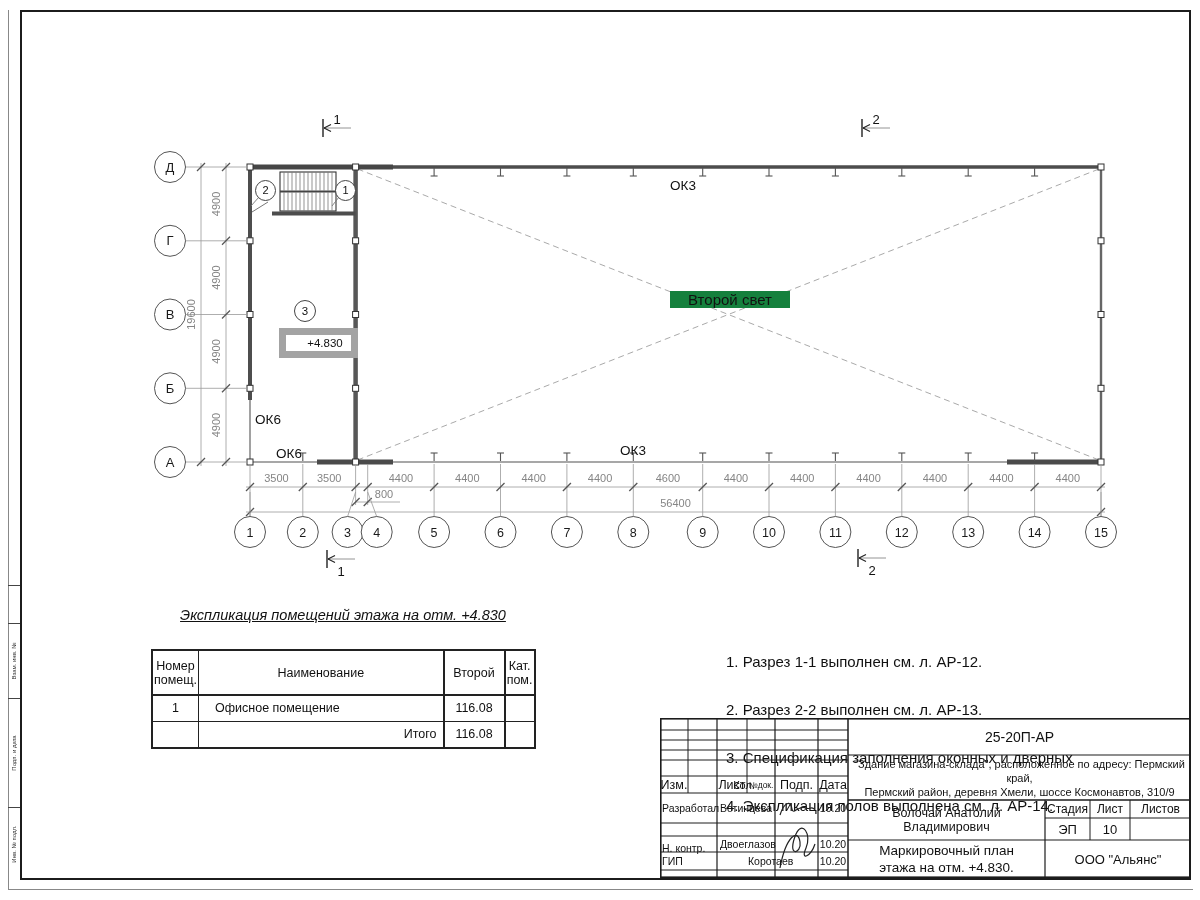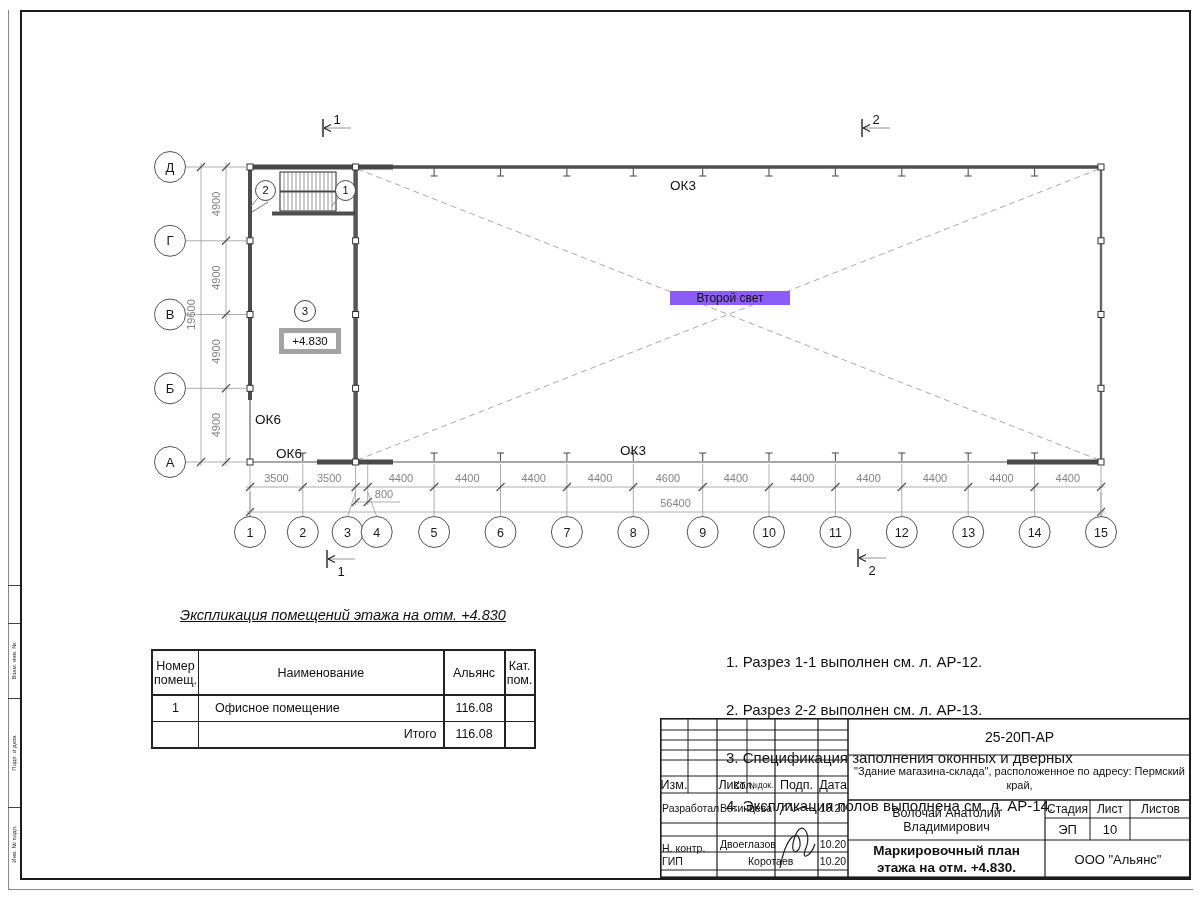--- a/index.html
+++ b/index.html
@@ -8,21 +8,21 @@
   .frame{position:absolute;left:20px;top:10px;width:1171px;height:870px;border:2px solid #1c1c1c;box-sizing:border-box;}
   .outer-left{position:absolute;left:8px;top:10px;width:1px;height:879px;background:#888;}
   .outer-bottom{position:absolute;left:8px;top:889px;width:1185px;height:1px;background:#888;}
   .strip{position:absolute;left:8px;top:585px;width:12px;height:295px;border-top:1px solid #444;box-sizing:border-box;}
   .strip-cell{box-sizing:border-box;border-bottom:1px solid #444;display:flex;align-items:center;justify-content:center;overflow:hidden;}
   .vtext{transform:rotate(-90deg);white-space:nowrap;font-size:6px;color:#333;}
   .lbl{position:absolute;text-align:center;color:#111;}
   .title-main{font-size:15px;font-style:italic;text-decoration:underline;color:#111;}
   .title-expl{font-size:14.5px;font-style:italic;text-decoration:underline;color:#111;}
   .tag-circle{position:absolute;border:1px solid #444;border-radius:50%;background:#fff;text-align:center;color:#111;}
-  .level-box{position:absolute;border:5px solid #a3a3a3;background:#fff;text-align:center;color:#111;}
+  .level-box{position:absolute;border:7px solid #a3a3a3;background:#fff;text-align:center;color:#111;padding-left:13px;}
   svg{position:absolute;left:0;top:0;pointer-events:none;}
   .expl-table{position:absolute;left:151px;top:649px;border-collapse:collapse;border:2px solid #222;color:#111;}
   .expl-table td{border:1px solid #222;font-size:12.5px;vertical-align:middle;}
   .expl-table tr.hdr td{border-bottom:2px solid #222;text-align:center;line-height:1.12;}
   .expl-table td.thickL{border-left:2px solid #222;}
   .expl-table td.thickR{border-right:2px solid #222;}
   .expl-table td.num{text-align:center;}
   .expl-table td.name{padding-left:16px;}
   .expl-table td.total{text-align:right;padding-right:6px;}
   .notes{position:absolute;left:726px;top:622px;font-size:15px;color:#111;line-height:16px;white-space:pre;}
@@ -302,42 +302,42 @@
       <line x1="859" y1="558" x2="866" y2="554.5" stroke="#222" stroke-width="1.2"></line>
       <line x1="859" y1="558" x2="866" y2="561.5" stroke="#222" stroke-width="1.2"></line>
       <text x="872" y="575" font-size="13" fill="#111" text-anchor="middle" font-family="&quot;Liberation Sans&quot;,sans-serif">2</text>
     </svg>
 
 
   <div class="lbl" style="left:653px;top:178px;width:60px;font-size:13.5px;">ОК3</div>
   <div class="lbl" style="left:603px;top:443px;width:60px;font-size:13.5px;">ОК3</div>
   <div class="lbl" style="left:238px;top:412px;width:60px;font-size:13.5px;">ОК6</div>
   <div class="lbl" style="left:259px;top:446px;width:60px;font-size:13.5px;">ОК6</div>
-  <div class="lbl" style="left:670px;top:291px;width:120px;font-size:12px;background:#8b5cf6;">Второй свет</div>
+  <div class="lbl" style="left:670px;top:291px;width:120px;font-size:15px;background:#15803d;">Второй свет</div>
 
   <div class="tag-circle" style="left:294px;top:300px;width:20px;height:20px;line-height:20px;font-size:11.5px;">3</div>
   <div class="level-box" style="left:279px;top:328px;width:52px;height:16px;line-height:16px;font-size:11.5px;">+4.830</div>
 
   <div class="tag-circle" style="left:255px;top:180px;width:19px;height:19px;line-height:19px;font-size:11px;">2</div>
   <div class="tag-circle" style="left:335px;top:180px;width:19px;height:19px;line-height:19px;font-size:11px;">1</div>
 
   <div class="lbl title-expl" style="left:160px;top:607px;width:366px;">Экспликация помещений этажа на отм. +4.830</div>
 
   <table class="expl-table">
     <colgroup>
         <col style="width:46px;">
         <col style="width:245px;">
         <col style="width:61px;">
         <col style="width:30px;">
       </colgroup>
     <tbody>
         <tr class="hdr" style="height:45px;">
       <td>Номер помещ.</td>
       <td>Наименование</td>
-      <td class="thickL thickR">Альянс</td>
+      <td class="thickL thickR">Второй</td>
       <td>Кат. пом.</td>
     </tr>
     <tr style="height:26px;">
       <td class="num">1</td>
       <td class="name">Офисное помещение</td>
       <td class="num thickL thickR">116.08</td>
       <td></td>
     </tr>
     <tr style="height:27px;">
       <td></td>
@@ -381,20 +381,21 @@
         <line x1="188" y1="82" x2="531" y2="82" stroke="#1c1c1c" stroke-width="1.4"></line>
         <line x1="385" y1="100" x2="531" y2="100" stroke="#1c1c1c" stroke-width="1"></line>
         <line x1="188" y1="122" x2="531" y2="122" stroke="#1c1c1c" stroke-width="1.2"></line>
         <path d="M120,97 C124,84 131,82 132,91 C133,98 139,86 146,90 C149,92 151,88 154,91" fill="none" stroke="#222" stroke-width="1.2"></path>
         <path d="M120,150 C126,118 138,110 140,124 C142,136 126,140 136,116 C142,102 152,116 146,130 C140,144 151,138 155,126" fill="none" stroke="#222" stroke-width="1.2"></path>
       </svg>
 
     <div class="c" style="left:188px;top:0;width:343px;height:37px;font-size:14px;">25-20П-АР</div>
     <div class="c col2" style="left:188px;top:37px;width:343px;height:45px;font-size:11px;line-height:14px;">
       <div>"Здание магазина-склада", расположенное по адресу: Пермский край,</div>
+      <div>Пермский район, деревня Хмели, шоссе Космонавтов, 310/9</div>
     </div>
 
     <div class="c" style="left:0;top:58px;width:28px;height:17px;font-size:12.5px;">Изм.</div>
     <div class="c" style="left:28px;top:58px;width:16px;height:17px;font-size:11px;margin-left:48px;">Кол.</div>
     <div class="c" style="left:57px;top:58px;width:30px;height:17px;font-size:12.5px;">Лист</div>
     <div class="c" style="left:87px;top:58px;width:28px;height:17px;font-size:8.5px;">№док.</div>
     <div class="c" style="left:115px;top:58px;width:43px;height:17px;font-size:12.5px;">Подп.</div>
     <div class="c" style="left:158px;top:58px;width:30px;height:17px;font-size:12.5px;">Дата</div>
 
     <div class="c cl" style="left:2px;top:75px;width:55px;height:30px;font-size:10.5px;">Разработал</div>
@@ -411,20 +412,20 @@
 
     <div class="c" style="left:188px;top:82px;width:197px;height:40px;font-size:12.5px;">Волочай Анатолий Владимирович</div>
 
     <div class="c" style="left:385px;top:82px;width:45px;height:18px;font-size:12px;">Стадия</div>
     <div class="c" style="left:430px;top:82px;width:40px;height:18px;font-size:12px;">Лист</div>
     <div class="c" style="left:470px;top:82px;width:61px;height:18px;font-size:12px;">Листов</div>
     <div class="c" style="left:385px;top:100px;width:45px;height:22px;font-size:13px;">ЭП</div>
     <div class="c" style="left:430px;top:100px;width:40px;height:22px;font-size:13px;">10</div>
     <div class="c" style="left:470px;top:100px;width:61px;height:22px;font-size:13px;"></div>
 
-    <div class="c col2" style="left:188px;top:122px;width:197px;height:38px;font-size:13.5px;line-height:17px;font-weight:bold;">
+    <div class="c col2" style="left:188px;top:122px;width:197px;height:38px;font-size:13.5px;line-height:17px;">
       <div>Маркировочный план</div>
       <div>этажа на отм. +4.830.</div>
     </div>
     <div class="c" style="left:385px;top:122px;width:146px;height:38px;font-size:13px;">ООО "Альянс"</div>
   </div>
 
 </div>
 
 </body></html>

